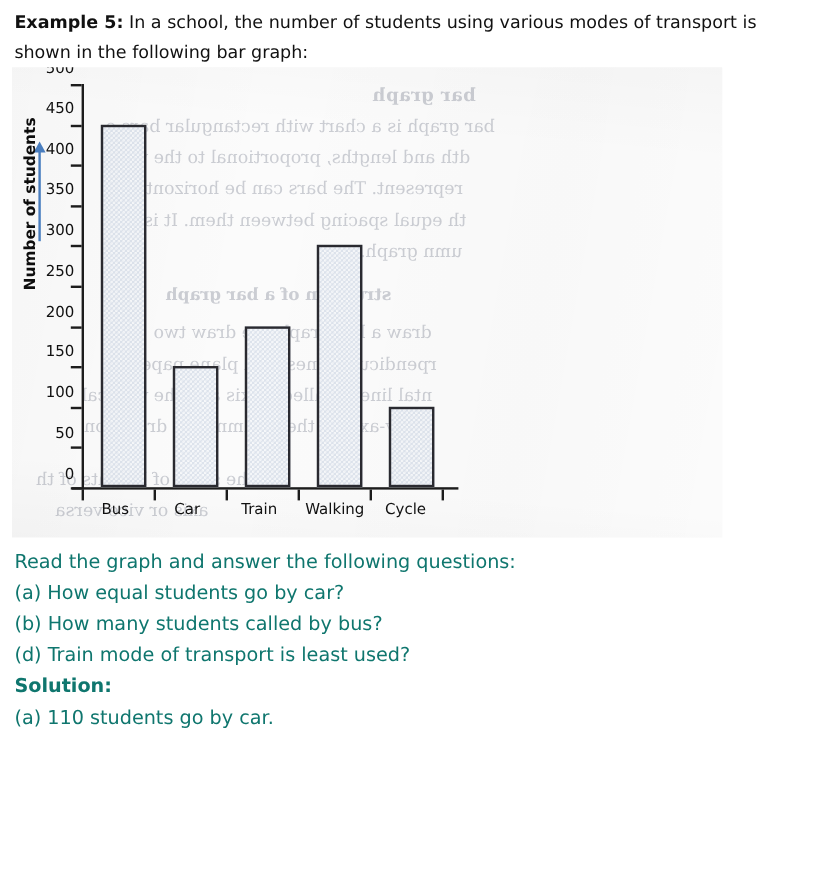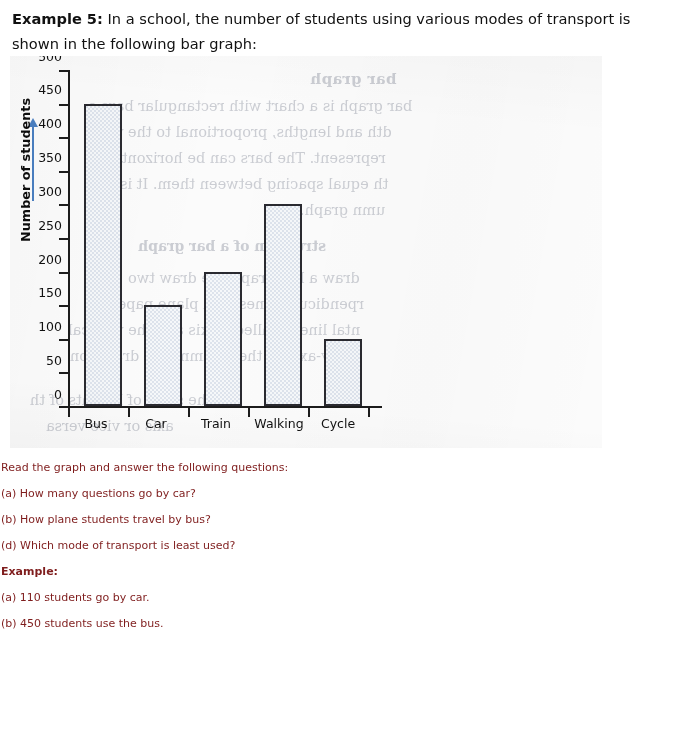--- a/index.html
+++ b/index.html
@@ -186,26 +186,26 @@
     left: -4px;
     top: -8px;
     border-left: 5px solid transparent;
     border-right: 5px solid transparent;
     border-bottom: 9px solid #4a7fc1;
   }
 
   
   .qa {
     position: absolute;
-    left: 1px;
+    left: 12px;
     top: 455px;
     width: 660px;
-    font-size: 11px;
+    font-size: 16px;
     line-height: 26px;
-    color: #7f1d1d;
+    color: #0f766e;
   }
   .qa .bold { font-weight: bold; }
   .qa div { white-space: nowrap; }
 </style>
 </head>
 <body>
 
 <div class="intro">
   <span class="lead">Example 5:</span><span> In a school, the number of students using various modes of transport is shown in the following bar graph:</span>
 </div>
@@ -279,19 +279,18 @@
     <div class="cat-label" style="left:120px; top:360px; width:52px;">Car</div>
     <div class="cat-label" style="left:180px; top:360px; width:52px;">Train</div>
     <div class="cat-label" style="left:238px; top:360px; width:62px;">Walking</div>
     <div class="cat-label" style="left:300px; top:360px; width:56px;">Cycle</div>
 
   </div>
 </div>
 
 <div class="qa">
   <div>Read the graph and answer the following questions:</div>
-  <div>(a) How many questions go by car?</div>
-  <div>(b) How plane students travel by bus?</div>
-  <div>(d) Which mode of transport is least used?</div>
-  <div class="bold">Example:</div>
+  <div>(a) How equal students go by car?</div>
+  <div>(b) How many students called by bus?</div>
+  <div>(d) Train mode of transport is least used?</div>
+  <div class="bold">Solution:</div>
   <div>(a) 110 students go by car.</div>
-  <div>(b) 450 students use the bus.</div>
 </div>
 
 </body></html>

